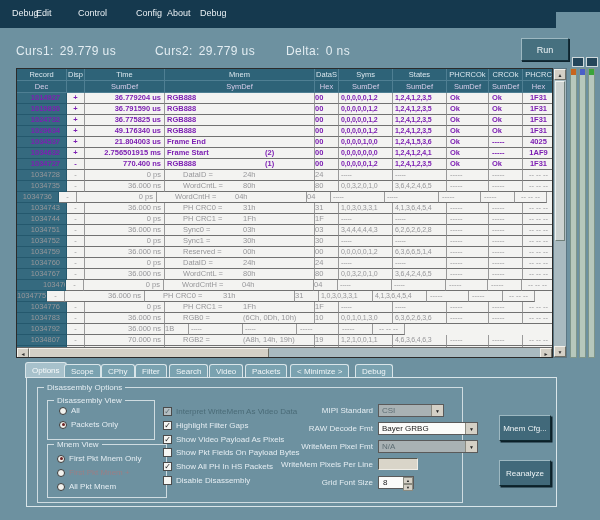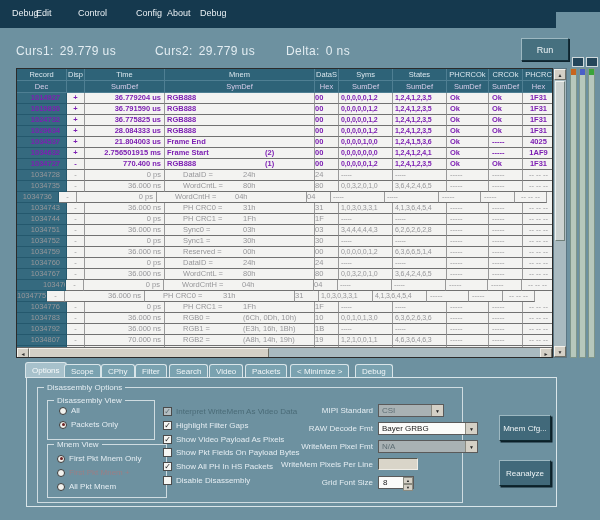--- a/index.html
+++ b/index.html
@@ -186,21 +186,21 @@
           <div class="dcell c-datas" style="width: 24px;">00</div>
           <div class="dcell c-syms" style="width: 54px;">0,0,0,0,0,1,2</div>
           <div class="dcell c-states" style="width: 54px;">1,2,4,1,2,3,5</div>
           <div class="dcell c-phok" style="width: 42px;">Ok</div>
           <div class="dcell c-crok" style="width: 34px;">Ok</div>
           <div class="dcell c-phcrc" style="width: 32px;">1F31</div>
         </div>
         <div class="drow hl">
           <div class="dcell c-rec" style="width: 50px;">1029634</div>
           <div class="dcell c-disp" style="width: 18px;">+</div>
-          <div class="dcell c-time" style="width: 80px;">28.084333 us</div>
+          <div class="dcell c-time" style="width: 80px;">49.176340 us</div>
           <div class="dcell c-mnem" style="width: 150px;"><span class="mname" style="padding-left: 2px;">RGB888</span><span class="mval" style="left: 100px;"></span></div>
           <div class="dcell c-datas" style="width: 24px;">00</div>
           <div class="dcell c-syms" style="width: 54px;">0,0,0,0,0,1,2</div>
           <div class="dcell c-states" style="width: 54px;">1,2,4,1,2,3,5</div>
           <div class="dcell c-phok" style="width: 42px;">Ok</div>
           <div class="dcell c-crok" style="width: 34px;">Ok</div>
           <div class="dcell c-phcrc" style="width: 32px;">1F31</div>
         </div>
         <div class="drow hl">
           <div class="dcell c-rec" style="width: 50px;">1034537</div>
@@ -403,21 +403,20 @@
           <div class="dcell c-syms" style="width: 54px;">0,0,1,0,1,3,0</div>
           <div class="dcell c-states" style="width: 54px;">6,3,6,2,6,3,6</div>
           <div class="dcell c-phok" style="width: 42px;">-----</div>
           <div class="dcell c-crok" style="width: 34px;">-----</div>
           <div class="dcell c-phcrc" style="width: 32px;">-- -- --</div>
         </div>
         <div class="drow gr">
           <div class="dcell c-rec" style="width: 50px;">1034792</div>
           <div class="dcell c-disp" style="width: 18px;">-</div>
           <div class="dcell c-time" style="width: 80px;">36.000 ns</div>
-          <div class="dcell c-mnem" style="width: 150px;"><span class="mname" style="padding-left: 18px;">RGB1 =</span><span class="mval" style="left: 78px;">(E3h, 16h, 1Bh)</span></div>
           <div class="dcell c-datas" style="width: 24px;">1B</div>
           <div class="dcell c-syms" style="width: 54px;">-----</div>
           <div class="dcell c-states" style="width: 54px;">-----</div>
           <div class="dcell c-phok" style="width: 42px;">-----</div>
           <div class="dcell c-crok" style="width: 34px;">-----</div>
           <div class="dcell c-phcrc" style="width: 32px;">-- -- --</div>
         </div>
         <div class="drow gr">
           <div class="dcell c-rec" style="width: 50px;">1034807</div>
           <div class="dcell c-disp" style="width: 18px;">-</div>

